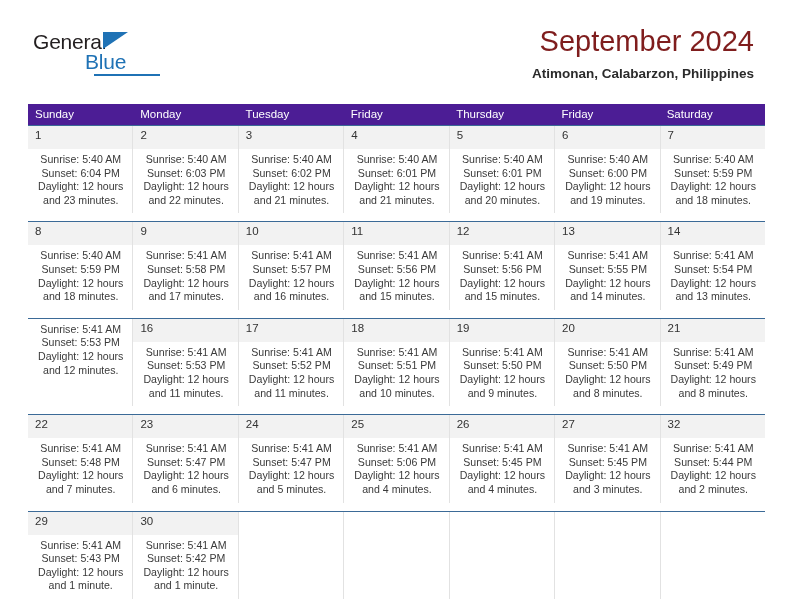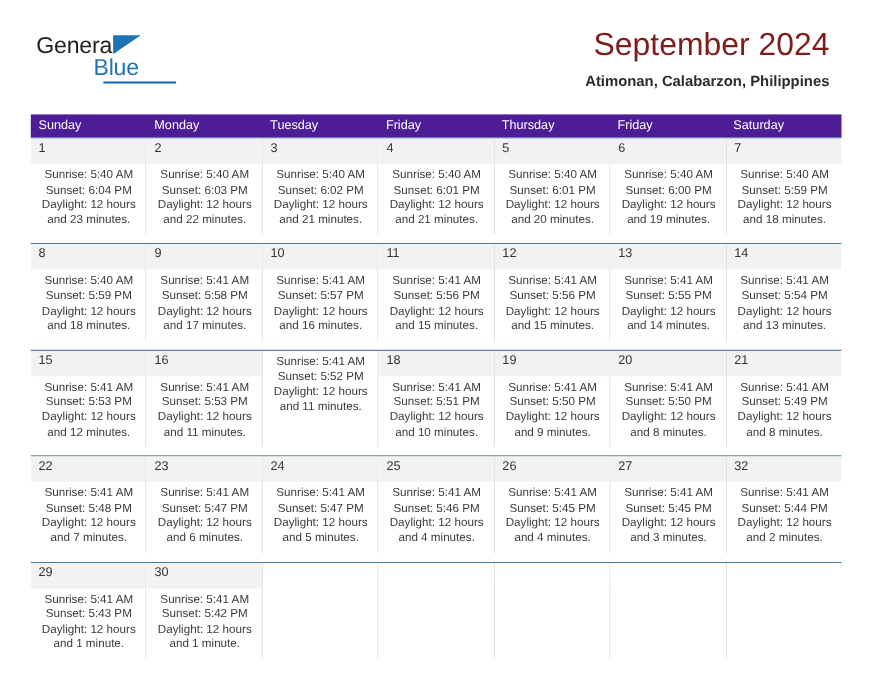--- a/index.html
+++ b/index.html
@@ -317,38 +317,38 @@
             <div class="daylines">
               <div class="dayline">Sunrise: 5:41 AM</div>
               <div class="dayline">Sunset: 5:54 PM</div>
               <div class="dayline">Daylight: 12 hours</div>
               <div class="dayline">and 13 minutes.</div>
             </div>
           </div>
         </div>
         <div class="week-row spaced">
           <div class="day-cell">
-            <div class="daynum">15</div>
             <div class="daylines">
               <div class="dayline">Sunrise: 5:41 AM</div>
               <div class="dayline">Sunset: 5:53 PM</div>
               <div class="dayline">Daylight: 12 hours</div>
               <div class="dayline">and 12 minutes.</div>
             </div>
           </div>
           <div class="day-cell">
             <div class="daynum">16</div>
             <div class="daylines">
               <div class="dayline">Sunrise: 5:41 AM</div>
               <div class="dayline">Sunset: 5:53 PM</div>
               <div class="dayline">Daylight: 12 hours</div>
               <div class="dayline">and 11 minutes.</div>
             </div>
           </div>
           <div class="day-cell">
+            <div class="daynum">17</div>
             <div class="daylines">
               <div class="dayline">Sunrise: 5:41 AM</div>
               <div class="dayline">Sunset: 5:52 PM</div>
               <div class="dayline">Daylight: 12 hours</div>
               <div class="dayline">and 11 minutes.</div>
             </div>
           </div>
           <div class="day-cell">
             <div class="daynum">18</div>
             <div class="daylines">
@@ -411,21 +411,21 @@
               <div class="dayline">Sunrise: 5:41 AM</div>
               <div class="dayline">Sunset: 5:47 PM</div>
               <div class="dayline">Daylight: 12 hours</div>
               <div class="dayline">and 5 minutes.</div>
             </div>
           </div>
           <div class="day-cell">
             <div class="daynum">25</div>
             <div class="daylines">
               <div class="dayline">Sunrise: 5:41 AM</div>
-              <div class="dayline">Sunset: 5:46 PM</div>
+              <div class="dayline">Sunset: 5:06 PM</div>
               <div class="dayline">Daylight: 12 hours</div>
               <div class="dayline">and 4 minutes.</div>
             </div>
           </div>
           <div class="day-cell">
             <div class="daynum">26</div>
             <div class="daylines">
               <div class="dayline">Sunrise: 5:41 AM</div>
               <div class="dayline">Sunset: 5:45 PM</div>
               <div class="dayline">Daylight: 12 hours</div>

